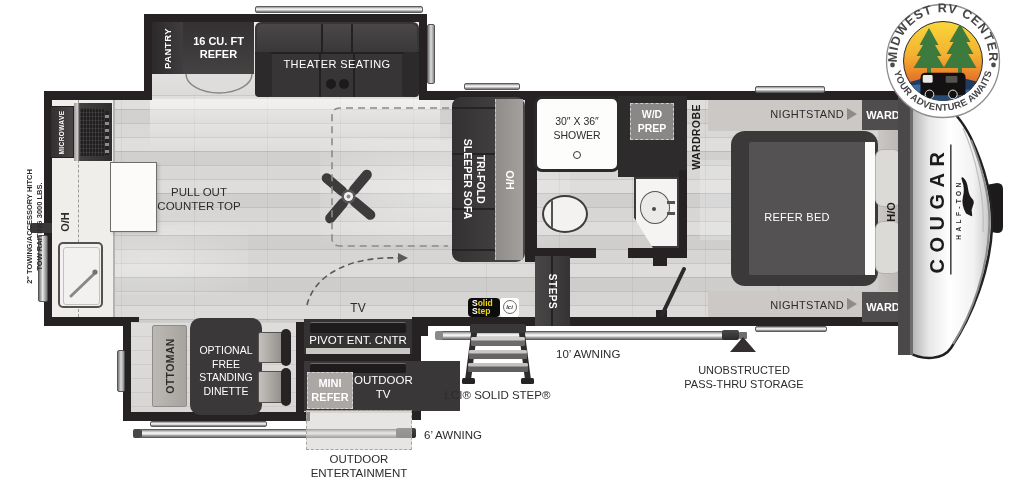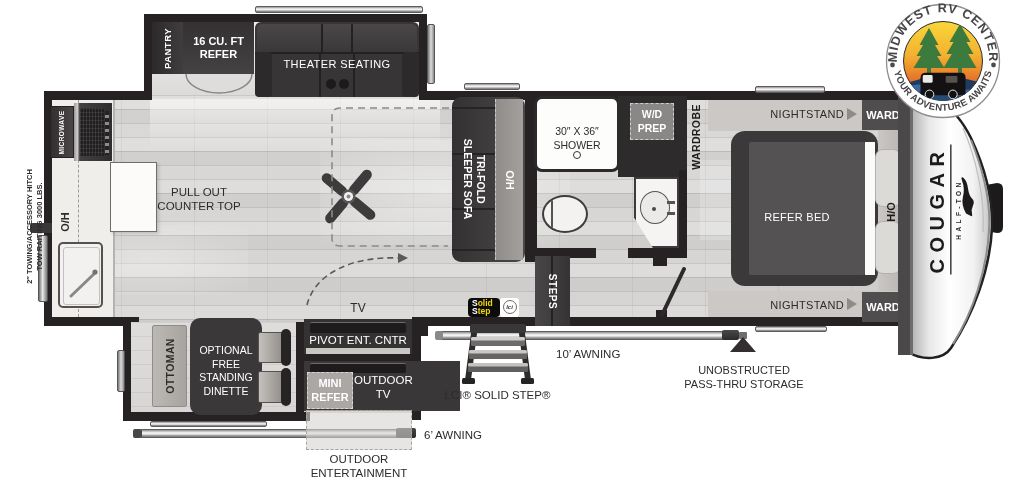--- a/index.html
+++ b/index.html
@@ -156,21 +156,21 @@
       </div>
 </div>
 
 <div class="vlbl" style="left:452px;top:97px;width:45px;height:165px;">
       <span style="transform:rotate(90deg);font-size:10.5px;line-height:1.25;color:#fff;font-weight:bold;text-align:center;white-space:nowrap;">TRI-FOLD<br>SLEEPER SOFA</span>
     </div>
 
 <div class="wall" style="left:525px;top:95px;width:12px;height:167px;"></div>
 
 <div class="abs" style="left:534px;top:96px;width:86px;height:76px;background:#fdfdfc;border:3px solid #2c292a;border-radius:8px;box-sizing:border-box;">
-  <div class="lbl" style="left:0;top:26px;width:80px;text-align:center;font-size:10.5px;line-height:1.3;">30″ X 36″<br>SHOWER</div>
+  <div class="lbl" style="left:0;top:16px;width:80px;text-align:center;font-size:10.5px;line-height:1.3;">30″ X 36″<br>SHOWER</div>
   <div class="abs" style="left:36px;top:52px;width:8px;height:8px;border:1.6px solid #3a3738;border-radius:50%;box-sizing:border-box;"></div>
 </div>
 
 <div class="abs" style="left:542px;top:195px;width:46px;height:38px;background:#f3f2f0;border:2.5px solid #3f3c3d;border-radius:50%;box-sizing:border-box;overflow:hidden;">
   <div class="abs" style="left:7px;top:0;width:1.8px;height:38px;background:#55524f;"></div>
 </div>
 
 <div class="wall" style="left:530px;top:248px;width:66px;height:10px;"></div>
 
 <div class="abs" style="left:535px;top:256px;width:35px;height:70px;background:linear-gradient(90deg,#4a4748,#363334);">

